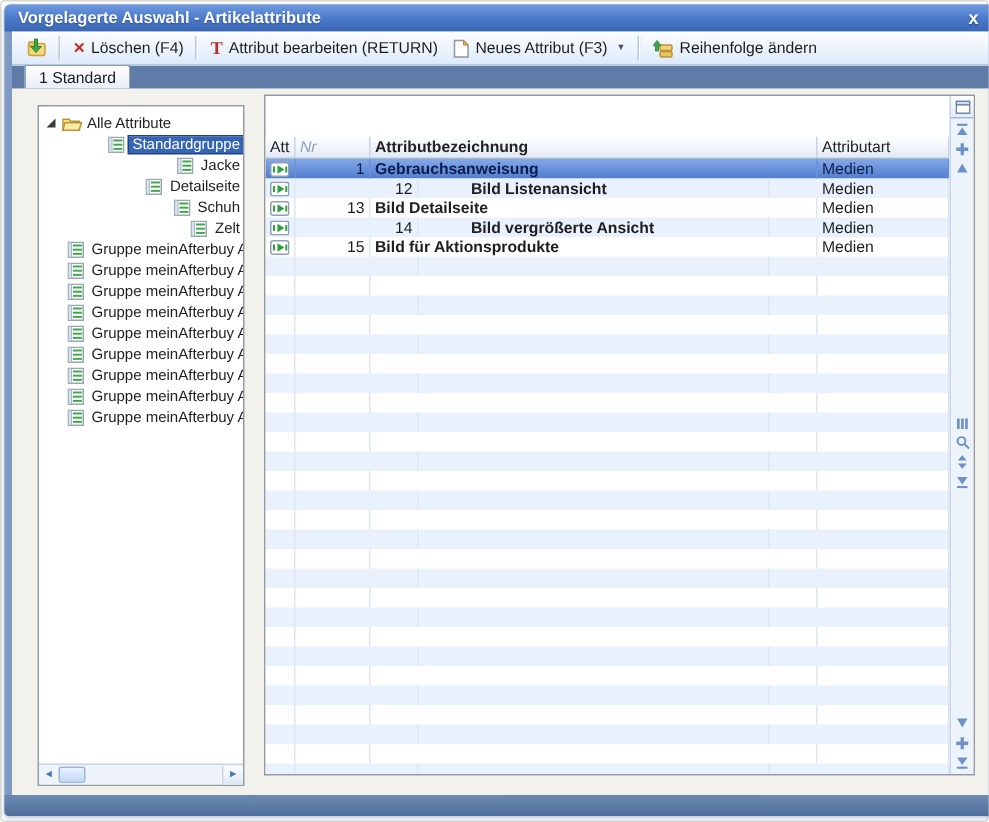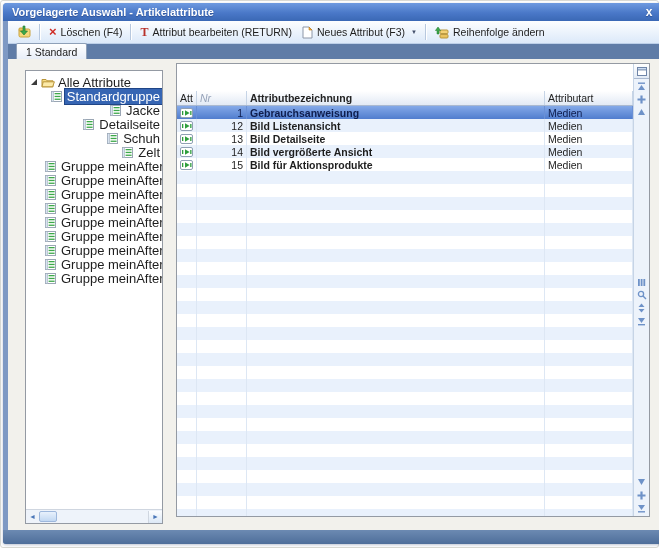--- a/index.html
+++ b/index.html
@@ -42,21 +42,21 @@
     height:15px;background:linear-gradient(180deg,#ffffff,#e8eef8);
     border:1px solid #8ea0b8;border-bottom:none;border-radius:2px 2px 0 0;
     display:flex;align-items:center;padding:0 9px;font-size:10.5px;color:#1a1a1a;
   }
   
   .content{flex:1;min-height:0;background:#f2f1ec;display:flex;
     padding:4px 10px 6px 17px;gap:13px;}
   
   .tree-panel{width:136px;margin-top:7px;background:#ffffff;
     border:1px solid #949aa3;display:flex;flex-direction:column;min-height:0;}
-  .tree{flex:1;overflow:hidden;padding-top:4px;font-size:13px;border-radius:10px;}
+  .tree{flex:1;overflow:hidden;padding-top:4px;font-size:10px;border-radius:10px;}
   .tree-row{height:14px;display:flex;align-items:center;gap:3px;padding-left:4px;white-space:nowrap;}
   .tree-row .lbl{overflow:hidden;text-overflow:clip;}
   .tree-item{padding-left:19px;justify-content:flex-end;}
   .tree-item .lbl{padding:0 2px;}
   .tree-item.selected .lbl{background:#3665b3;color:#fff;outline:1px solid #1f4586;}
   .hscroll{height:13px;border-top:1px solid #cfd6e0;background:#eef3fa;
     display:flex;align-items:center;}
   .hs-btn{width:13px;height:12px;display:flex;align-items:center;justify-content:center;
     color:#4a76b8;font-size:7px;line-height:1;}
   .hs-thumb{width:16px;height:9px;background:linear-gradient(#e8f1fc,#c2d8f2);
@@ -78,21 +78,21 @@
   .gheader .cell{border-right:1px solid #c6d4e6;display:flex;align-items:center;}
   .cell{padding:0 3px;box-sizing:border-box;}
   .c-att{width:20px;flex:0 0 auto;}
   .c-nr{width:50px;flex:0 0 auto;justify-content:flex-end;text-align:right;}
   .c-bez{flex:1;min-width:0;font-weight:bold;}
   .c-art{width:88px;flex:0 0 auto;}
   .gheader .c-nr{font-style:italic;color:#95a2b8;justify-content:flex-start;text-align:left;}
   .grow{height:13px;flex:0 0 auto;display:flex;font-size:10.5px;background:#fff;}
   .grow .cell{border-right:1px solid #dde7f4;display:flex;align-items:center;
     white-space:nowrap;overflow:hidden;}
-  .grow.alt{background:#e9f1fc;}
+  .grow.alt{background:#e9f1fc;gap:32px;}
   .grow.selected{background:linear-gradient(180deg,#84a9e8,#507dce);color:#0e1d4d;}
   .grow.selected .cell{border-right:1px solid #6a90d6;}
   .grow .c-nr{justify-content:flex-end;}
   
   .strip{width:15px;flex:0 0 auto;border-left:1px solid #c6d4e6;background:#edf3fb;
     position:relative;display:flex;flex-direction:column;align-items:center;}
   .strip-chooser{height:14px;width:100%;border-bottom:1px solid #aab9d0;
     background:linear-gradient(180deg,#ffffff,#e2eaf5);
     display:flex;align-items:center;justify-content:center;}
   .sicon{width:13px;height:12px;display:flex;align-items:center;justify-content:center;}

